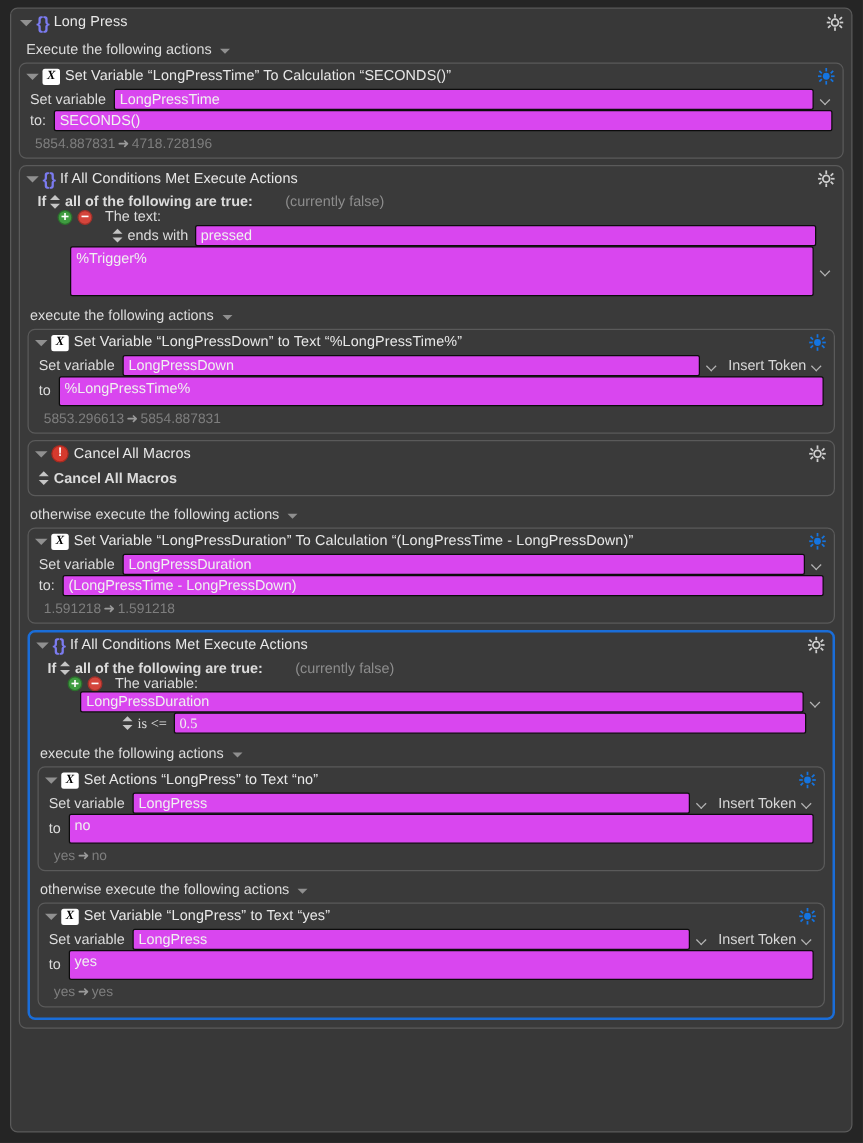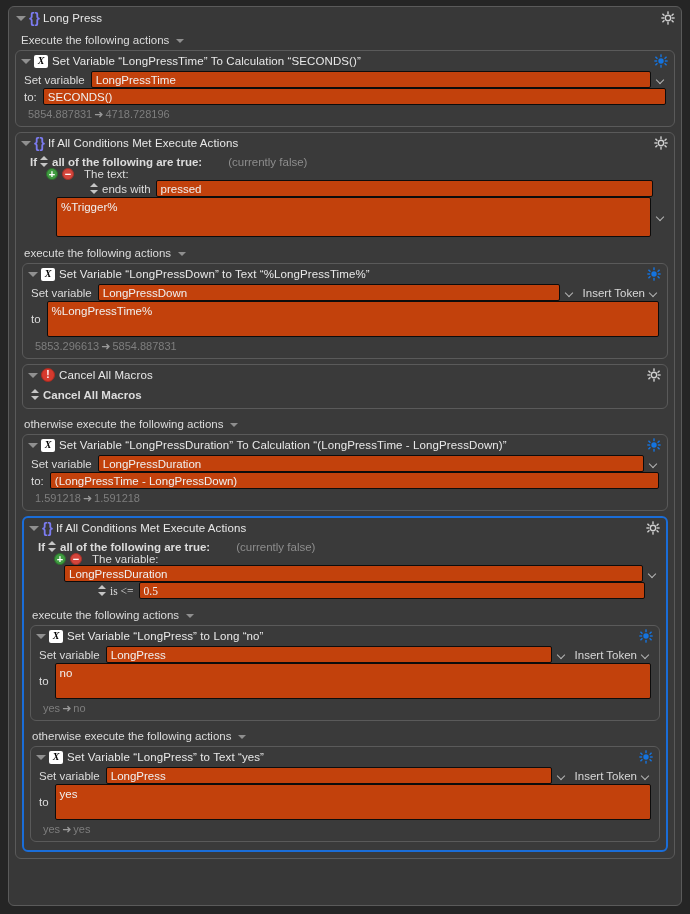--- a/index.html
+++ b/index.html
@@ -114,34 +114,34 @@
   .lbl {
     font-size: 11.5px;
     color: #dcdcdc;
     white-space: nowrap;
   }
   .lbl.dim { color: #8d8d8d; }
   .lbl.bold { font-weight: bold; }
 
   
   .field {
-    background: #c2410c;
+    background: #d946ef;
     border: 1px solid #0c0c0c;
     border-radius: 2px;
     color: #f0f0f0;
     font-size: 11.5px;
     padding: 1px 4px;
     height: 17px;
     line-height: 15px;
     overflow: hidden;
     white-space: nowrap;
     flex: 1 1 auto;
   }
   .field.tall {
-    height: 36px;
+    height: 24px;
     padding-top: 2px;
   }
   .field.tall-lg { height: 40px; padding-top: 2px; }
 
   
   .chev {
     width: 11px; height: 14px;
     margin-left: 4px;
     flex: 0 0 auto;
     position: relative;
@@ -518,21 +518,21 @@
               <div class="section-hdr" style="padding-left:2px;">
                 <span class="lbl">execute the following actions</span>
                 <span class="tri"></span>
               </div>
               <div class="group" style="margin-top:2px;">
                 <div class="titlebar">
                   <span class="disclosure"></span>
                   <span class="icon-var">
                       <span>X</span>
                     </span>
-                  <span class="title-text">Set Variable “LongPress” to Long “no”</span>
+                  <span class="title-text">Set Actions “LongPress” to Text “no”</span>
                   <span class="spacer"></span>
                   <svg class="gear" viewBox="0 0 16 16">
                     <g fill="#1474e0">
                         <circle cx="8" cy="8" r="3.1"></circle>
                     <rect x="7.2" y="0.4" width="1.6" height="3.2"></rect>
                         <rect x="7.2" y="12.4" width="1.6" height="3.2"></rect>
                     <rect x="0.4" y="7.2" width="3.2" height="1.6"></rect>
                         <rect x="12.4" y="7.2" width="3.2" height="1.6"></rect>
                     <rect x="2" y="2.6" width="1.6" height="3.2" transform="rotate(-45 2.8 4.2)"></rect>
                     <rect x="12.4" y="10.2" width="1.6" height="3.2" transform="rotate(-45 13.2 11.8)"></rect>

